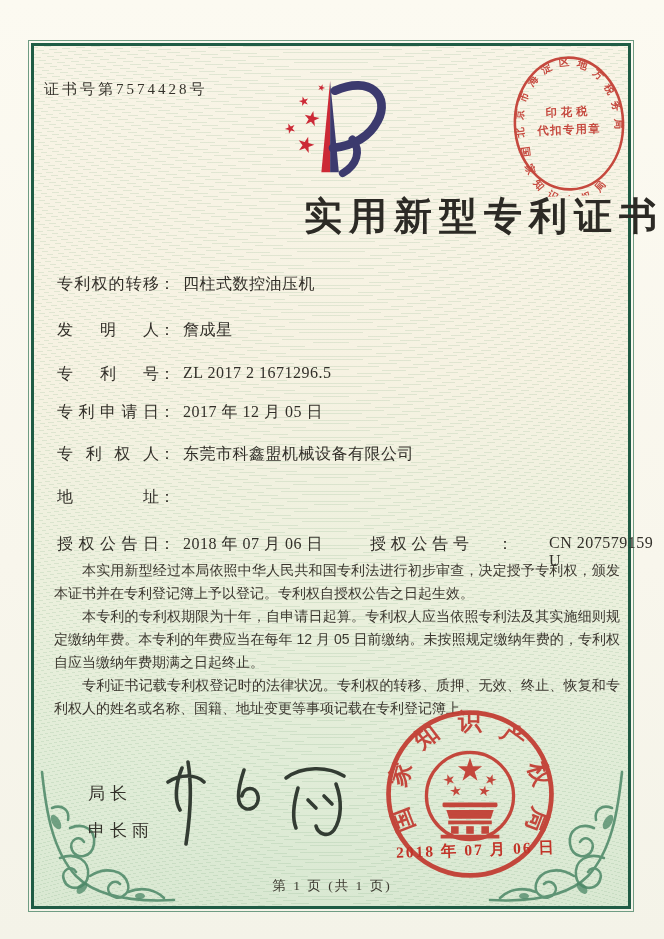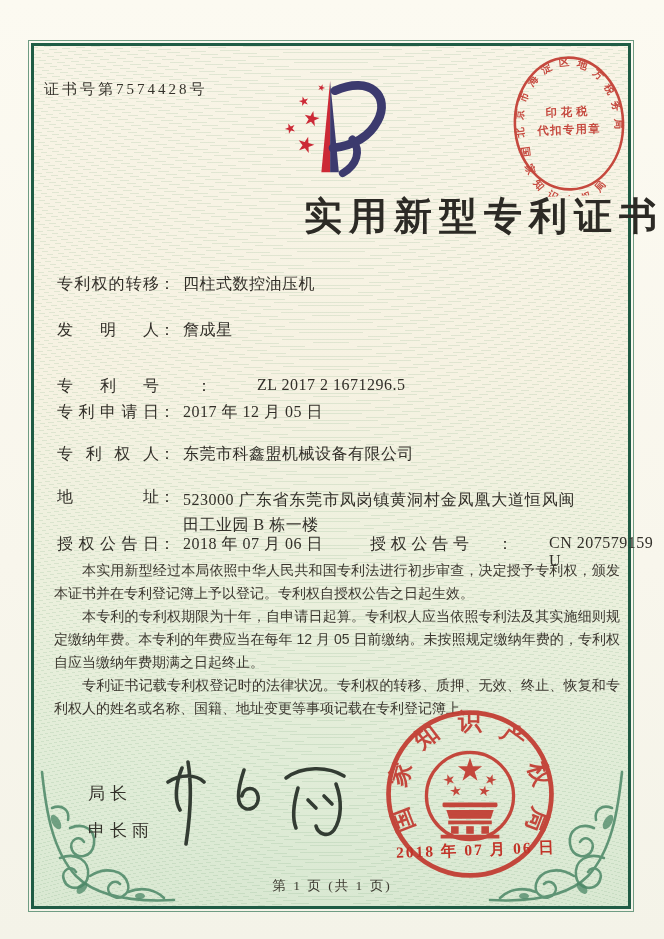--- a/index.html
+++ b/index.html
@@ -53,21 +53,21 @@
   .tax-stamp {
     position: absolute; left: 510px; top: 52px; width: 118px; height: 144px;
     z-index: 5; transform: rotate(-2deg); opacity: 0.92;
   }
   
   .field-row { position: absolute; left: 57px; display: flex; font-size: 16px; color: #322f29; z-index: 3; }
   .f-label { display: inline-block; width: 102px; text-align: justify; text-align-last: justify; white-space: nowrap; }
   .f-colon { margin-right: 8px; }
   .f-value { letter-spacing: 0.5px; }
   .f-value.addr { display: inline-block; width: 392px; line-height: 25px; text-align: justify; }
-  .row-0 { top: 274px; } .row-1 { top: 320px; } .row-2 { top: 376px; gap: 37px; }
+  .row-0 { top: 274px; } .row-1 { top: 320px; } .row-2 { top: 364px; }
   .row-3 { top: 402px; } .row-4 { top: 444px; } .row-5 { top: 487px; }
   .row-6 { top: 534px; }
   .field-pair2 { position: absolute; left: 370px; top: 534px; display: flex; font-size: 16px; color: #322f29; z-index: 3; gap: 28px; }
   .field-pair2 .f-label { width: 104px; }
   
   .paragraphs {
     position: absolute; left: 54px; top: 559px; width: 566px; z-index: 3;
   }
   .paragraphs p {
     font-size: 14px; line-height: 23px; text-indent: 2em;
@@ -195,21 +195,20 @@
       <span class="f-value">2017 年 12 月 05 日</span>
   </div>
   <div class="field-row row-4">
     <span class="f-label">专利权人</span>
       <span class="f-colon">：</span>
       <span class="f-value">东莞市科鑫盟机械设备有限公司</span>
   </div>
   <div class="field-row row-5">
     <span class="f-label">地址</span>
       <span class="f-colon">：</span>
-      <span class="f-value addr">523000 广东省东莞市凤岗镇黄洞村金凤凰大道恒风闽田工业园 B 栋一楼</span>
   </div>
   <div class="field-row row-6">
     <span class="f-label">授权公告日</span>
       <span class="f-colon">：</span>
       <span class="f-value">2018 年 07 月 06 日</span>
   </div>
   <div class="field-pair2">
     <span class="f-label">授权公告号</span>
       <span class="f-colon">：</span>
       <span class="f-value">CN 207579159 U</span>

